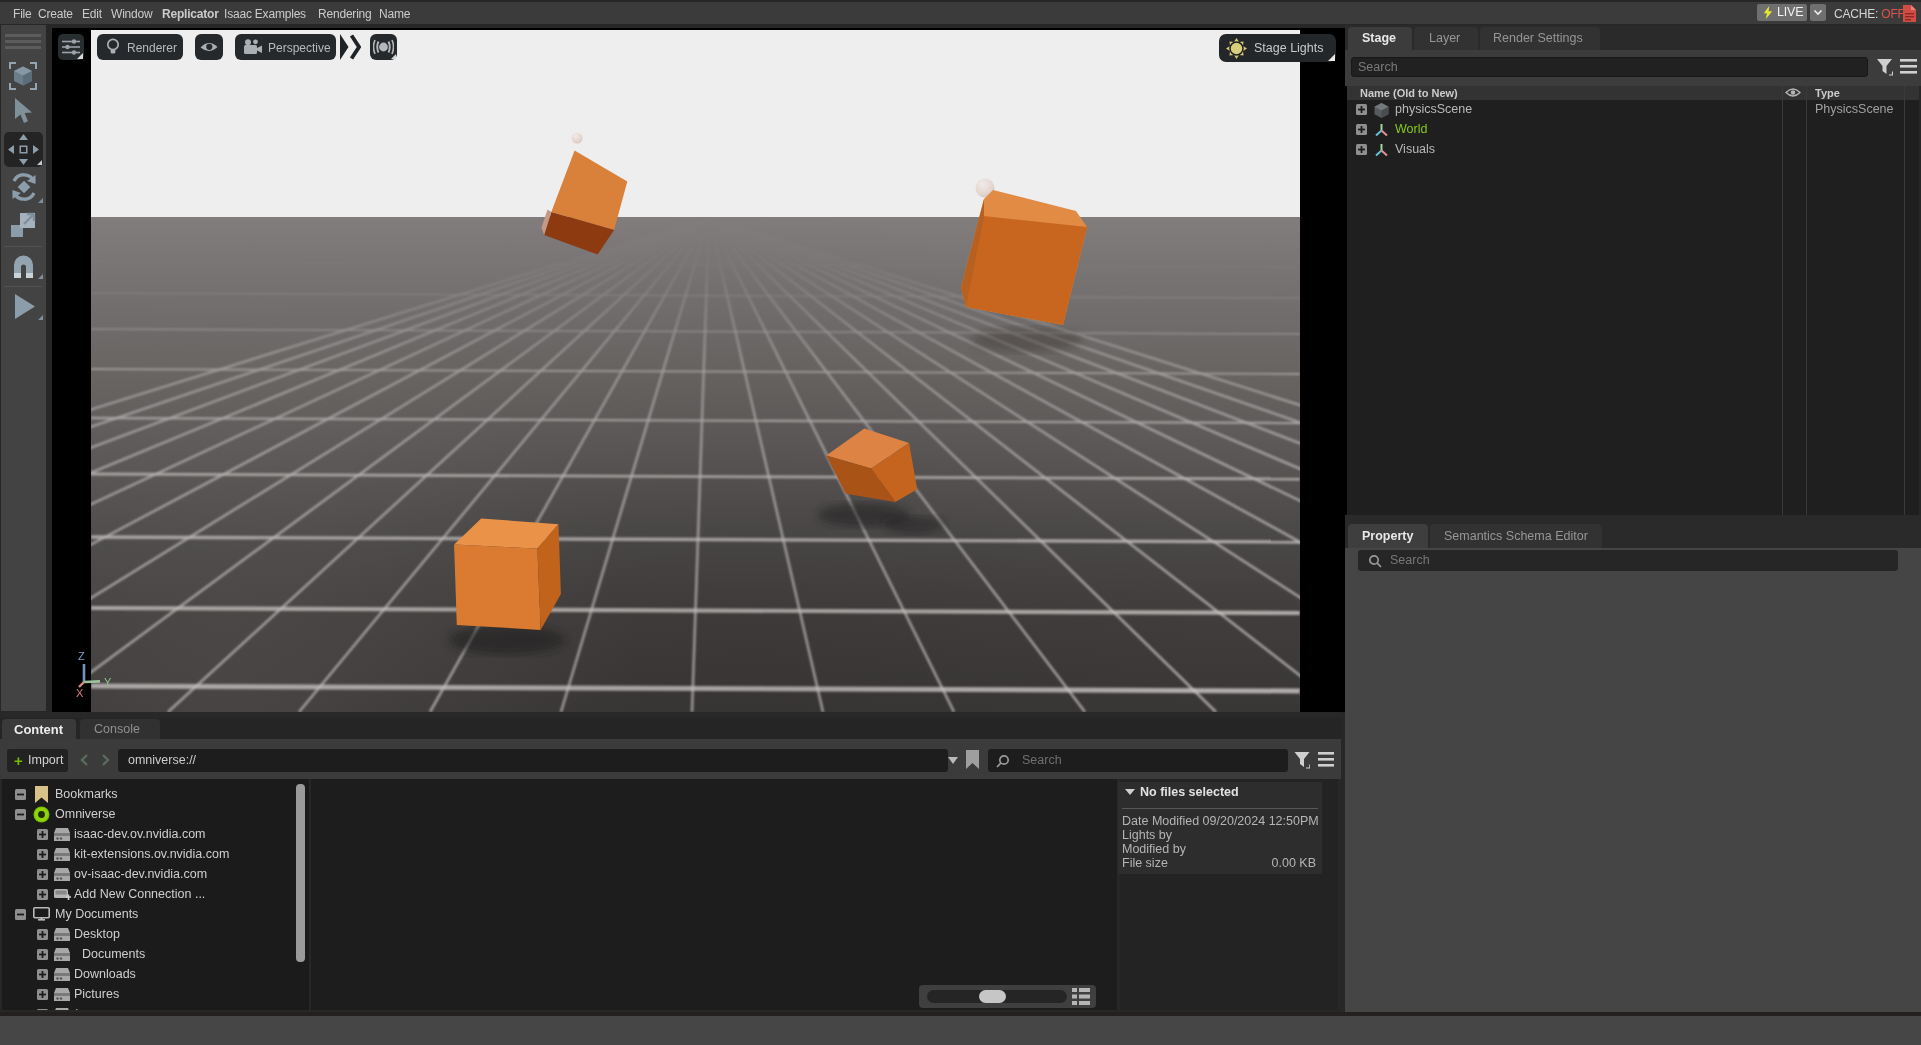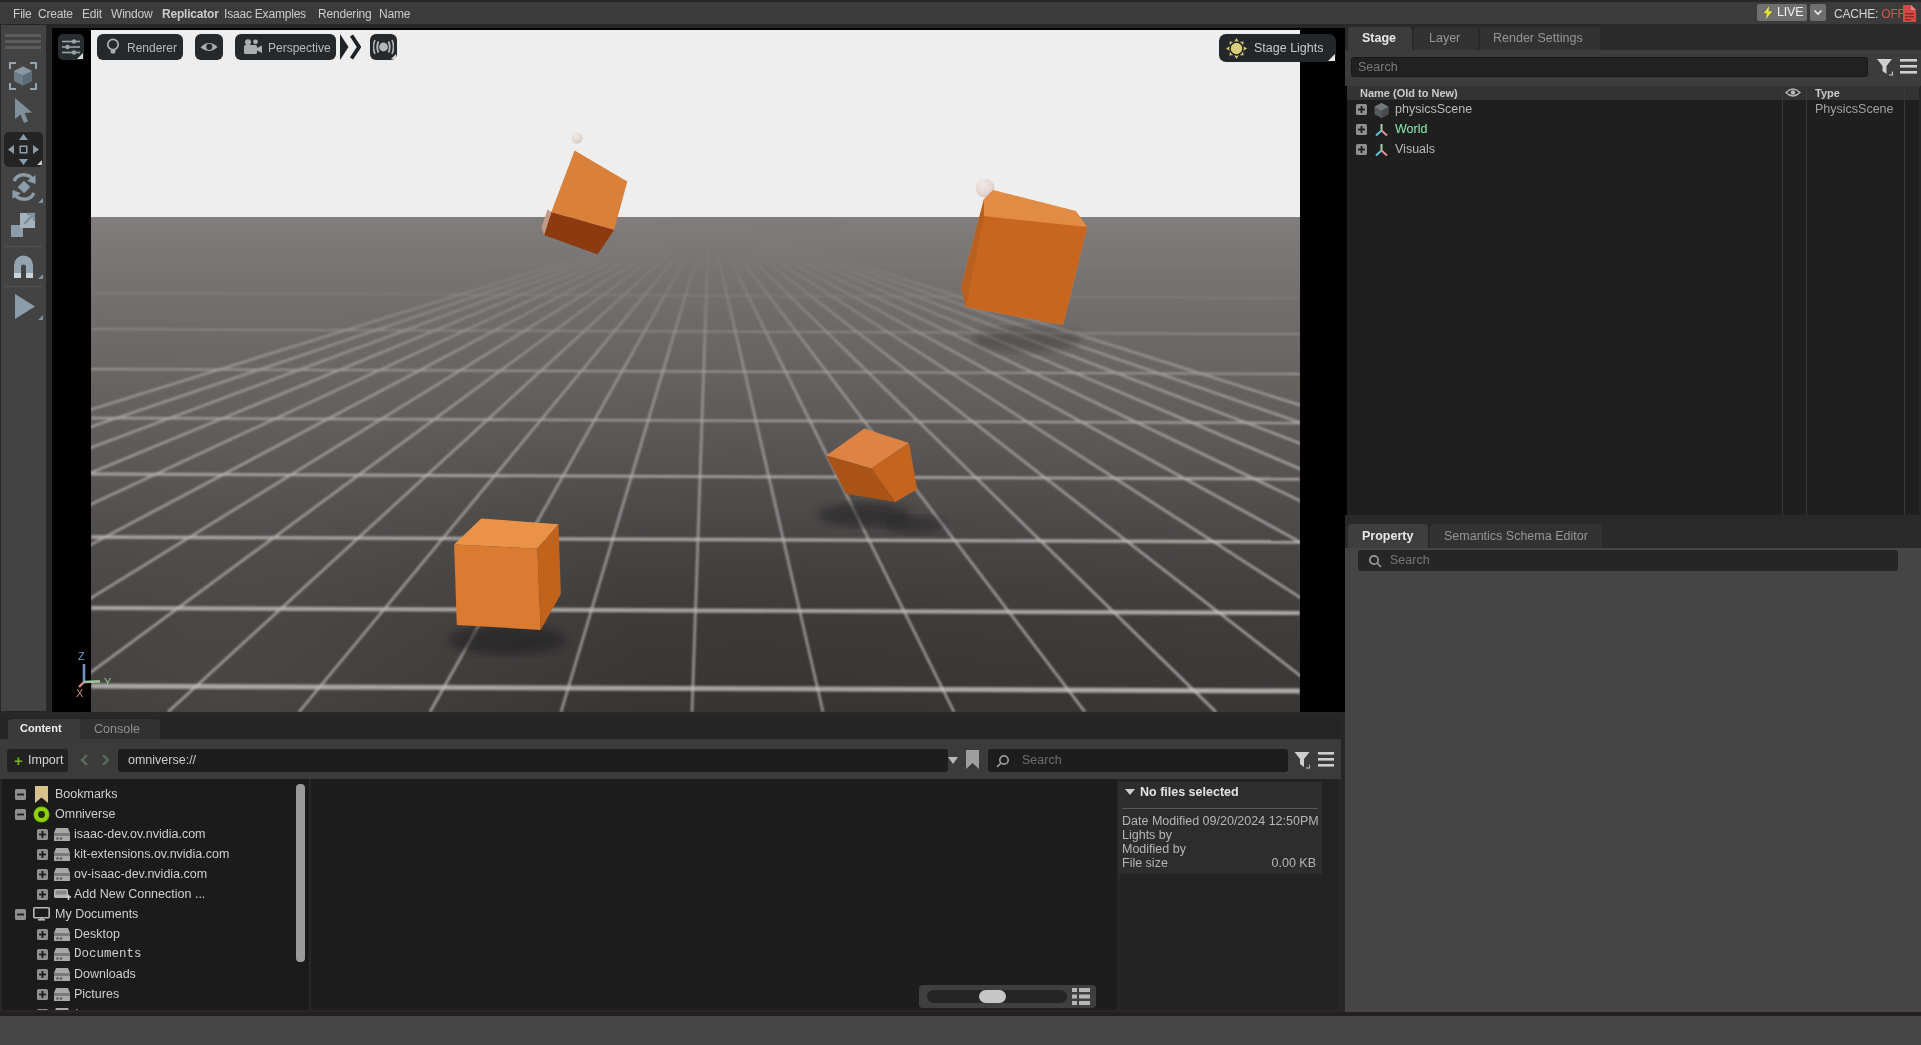--- a/index.html
+++ b/index.html
@@ -362,21 +362,21 @@
         <rect x="4.6" y="2" width="1.8" height="7" fill="#1f1f1f"></rect>
       </svg>
     <svg class="abs" style="left:26px;top:2px;" width="17" height="17" viewBox="0 0 17 17">
       <path d="M8.5 1 L15.5 4.7 V12.3 L8.5 16 L1.5 12.3 V4.7 Z" fill="#565b5e"></path>
       <path d="M8.5 1 L15.5 4.7 L8.5 8.4 L1.5 4.7 Z" fill="#74797c"></path>
       <path d="M8.5 8.4 L15.5 4.7 V12.3 L8.5 16 Z" fill="#484d50"></path>
     </svg>
     <span class="abs" style="left:48px;top:2px;">physicsScene</span>
     <span class="abs" style="left:468px;top:2px;color:#a0a0a0;">PhysicsScene</span>
   </div>
-  <div class="abs" style="left:1347px;top:120px;width:572px;height:20px;color:#86efac;font-size:12.5px;">
+  <div class="abs" style="left:1347px;top:120px;width:572px;height:20px;color:#84cc16;font-size:12.5px;">
     <svg class="abs" style="left:9px;top:4px;" width="11" height="11" viewBox="0 0 11 11">
         <rect width="11" height="11" rx="1.5" fill="#8f8f8f"></rect>
         <rect x="2" y="4.6" width="7" height="1.8" fill="#1f1f1f"></rect>
         <rect x="4.6" y="2" width="1.8" height="7" fill="#1f1f1f"></rect>
       </svg>
     <svg class="abs" style="left:27px;top:3px;" width="15" height="15" viewBox="0 0 15 15">
       <line x1="7.5" y1="7.5" x2="7.5" y2="1" stroke="#a8d3a0" stroke-width="2"></line>
       <line x1="7.5" y1="7.5" x2="2" y2="12.5" stroke="#5fc2dd" stroke-width="2"></line>
       <line x1="7.5" y1="7.5" x2="13" y2="12.5" stroke="#e89090" stroke-width="2"></line>
     </svg>
@@ -413,21 +413,21 @@
         <line x1="9.2" y1="9.2" x2="13" y2="13" stroke="#9a9a9a" stroke-width="1.7"></line>
       </svg>
     <span class="abs" style="left:32px;top:3px;color:#777777;font-size:12.5px;">Search</span>
   </div>
 </div>
 
 <div id="bottompanel">
   <div class="abs" style="left:0;top:712px;width:1341px;height:6px;background:#282828;"></div>
 
   <div class="abs" style="left:0;top:718px;width:1341px;height:21px;background:#252525;"></div>
-  <div class="abs" style="left:8px;top:719px;width:74px;height:20px;background:#3a3a3a;border-radius:4px 4px 0 0;color:#ececec;font-size:11px;font-weight:bold;">
+  <div class="abs" style="left:2px;top:719px;width:74px;height:20px;background:#3a3a3a;border-radius:4px 4px 0 0;color:#ececec;font-size:13px;font-weight:bold;">
       <span class="abs" style="left:12px;top:3px;">Content</span>
     </div>
   <div class="abs" style="left:80px;top:719px;width:80px;height:20px;background:#313131;border-radius:4px 4px 0 0;color:#909090;font-size:12.5px;">
       <span class="abs" style="left:14px;top:3px;">Console</span>
     </div>
 
   <div class="abs" style="left:0;top:739px;width:1341px;height:40px;background:#3b3b3b;"></div>
   <div class="abs" style="left:7px;top:749px;width:61px;height:23px;background:#222222;border-radius:3px;">
     <span class="abs" style="left:7px;top:3px;color:#76b900;font-size:15px;font-weight:bold;">+</span>
     <span class="abs" style="left:21px;top:4px;color:#d2d2d2;font-size:12.5px;">Import</span>
@@ -576,21 +576,21 @@
           <rect width="11" height="11" rx="1.5" fill="#8f8f8f"></rect>
           <rect x="2" y="4.6" width="7" height="1.8" fill="#1b1b1b"></rect>
           <rect x="4.6" y="2" width="1.8" height="7" fill="#1b1b1b"></rect>
         </svg>
       <svg class="abs" style="left:52px;top:3px;" width="16" height="13" viewBox="0 0 16 13">
           <path d="M2 0 H14 L16 5 V13 H0 V5 Z" fill="#a8a8a8"></path>
           <rect x="0" y="5" width="16" height="3" fill="#7a7a7a"></rect>
           <circle cx="3.5" cy="10.5" r="1.2" fill="#555"></circle>
           <circle cx="7" cy="10.5" r="1.2" fill="#555"></circle>
         </svg>
-      <span class="abs" style="left:72px;top:2px;font-family:Liberation Mono, monospace;">Documents</span>
+      <span class="abs" style="left:80px;top:2px;">Documents</span>
     </div>
     <div class="abs" style="left:0;top:186px;width:307px;height:20px;">
       <svg class="abs" style="left:35px;top:4px;" width="11" height="11" viewBox="0 0 11 11">
           <rect width="11" height="11" rx="1.5" fill="#8f8f8f"></rect>
           <rect x="2" y="4.6" width="7" height="1.8" fill="#1b1b1b"></rect>
           <rect x="4.6" y="2" width="1.8" height="7" fill="#1b1b1b"></rect>
         </svg>
       <svg class="abs" style="left:52px;top:3px;" width="16" height="13" viewBox="0 0 16 13">
           <path d="M2 0 H14 L16 5 V13 H0 V5 Z" fill="#a8a8a8"></path>
           <rect x="0" y="5" width="16" height="3" fill="#7a7a7a"></rect>

